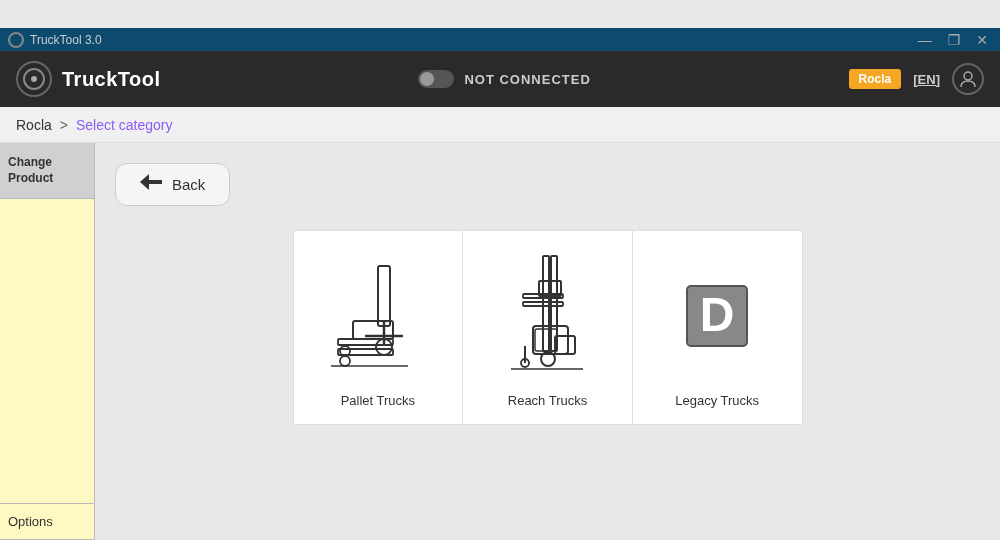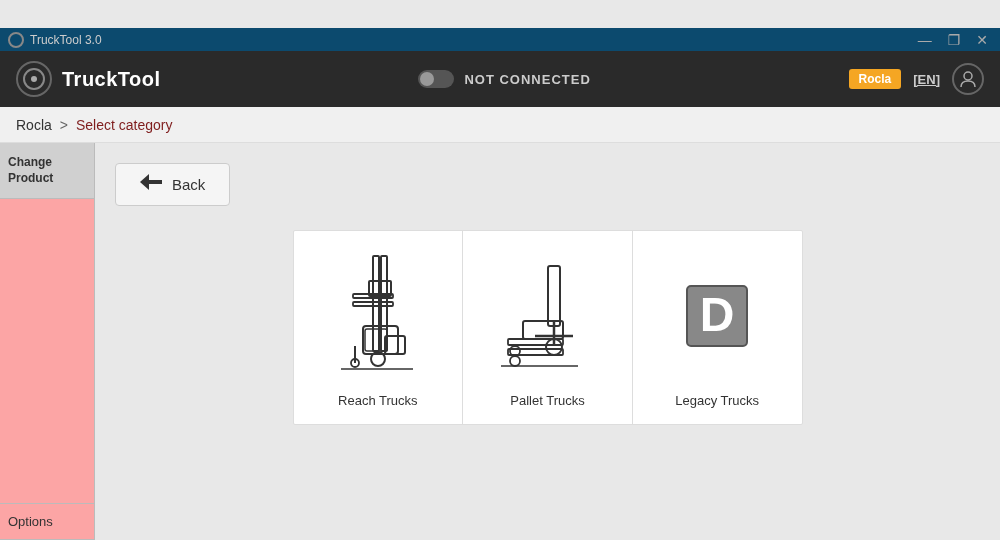--- a/index.html
+++ b/index.html
@@ -177,35 +177,35 @@
     .breadcrumb-text {
       font-size: 14px;
       color: #333;
     }
     .breadcrumb-sep {
       color: #666;
       font-size: 14px;
     }
     .breadcrumb-current {
       font-size: 14px;
-      color: #7f1d1d;
+      color: #8b5cf6;
       font-weight: 500;
     }
 
     
     .main-layout {
       display: flex;
       flex: 1;
       overflow: hidden;
     }
 
     
     .sidebar {
       width: 95px;
-      background: #fca5a5;
+      background: #fef9c3;
       display: flex;
       flex-direction: column;
       flex-shrink: 0;
       border-right: 1px solid #bbb;
     }
     .sidebar-change-product {
       padding: 12px 8px;
       font-size: 12px;
       color: #333;
       font-weight: 600;
@@ -254,21 +254,21 @@
     .back-button {
       display: inline-flex;
       align-items: center;
       gap: 10px;
       background: #f5f5f5;
       border: 1px solid #ccc;
       padding: 10px 24px;
       font-size: 15px;
       color: #333;
       cursor: pointer;
-      border-radius: 4px;
+      border-radius: 12px;
       margin-bottom: 24px;
     }
     .back-arrow {
       font-size: 18px;
       font-weight: bold;
     }
 
     
     .category-grid {
       background: #ffffff;
@@ -385,20 +385,46 @@
         </svg>
       </span>
       <span>Back</span>
     </button>
 
     
     <div class="category-grid">
 
       <div class="category-item">
         <div class="category-illustration">
+          <svg viewBox="0 0 110 130" class="pallet-truck-svg">
+
+            <rect x="55" y="15" width="12" height="60" rx="2" fill="none" stroke="#333" stroke-width="2"></rect>
+
+            <line x1="61" y1="70" x2="61" y2="95" stroke="#333" stroke-width="2.5"></line>
+
+            <line x1="42" y1="85" x2="80" y2="85" stroke="#333" stroke-width="2.5"></line>
+
+            <rect x="30" y="70" width="40" height="18" rx="2" fill="none" stroke="#333" stroke-width="2"></rect>
+
+            <rect x="15" y="88" width="55" height="6" rx="1" fill="none" stroke="#333" stroke-width="1.8"></rect>
+            <rect x="15" y="98" width="55" height="6" rx="1" fill="none" stroke="#333" stroke-width="1.8"></rect>
+
+            <circle cx="61" cy="96" r="8" fill="none" stroke="#333" stroke-width="2"></circle>
+
+            <circle cx="22" cy="100" r="5" fill="none" stroke="#333" stroke-width="1.8"></circle>
+            <circle cx="22" cy="110" r="5" fill="none" stroke="#333" stroke-width="1.8"></circle>
+
+            <line x1="8" y1="115" x2="85" y2="115" stroke="#333" stroke-width="1.5"></line>
+          </svg>
+        </div>
+        <span class="category-label">Pallet Trucks</span>
+      </div>
+
+      <div class="category-item">
+        <div class="category-illustration">
           <svg viewBox="0 0 110 130" class="reach-truck-svg">
 
             <rect x="50" y="5" width="6" height="95" rx="1" fill="none" stroke="#333" stroke-width="2"></rect>
             <rect x="58" y="5" width="6" height="95" rx="1" fill="none" stroke="#333" stroke-width="2"></rect>
 
             <rect x="46" y="30" width="22" height="15" rx="1" fill="none" stroke="#333" stroke-width="2"></rect>
 
             <rect x="30" y="43" width="40" height="4" rx="1" fill="none" stroke="#333" stroke-width="1.8"></rect>
             <rect x="30" y="51" width="40" height="4" rx="1" fill="none" stroke="#333" stroke-width="1.8"></rect>
 
@@ -414,46 +440,20 @@
             <circle cx="32" cy="112" r="4" fill="none" stroke="#333" stroke-width="1.8"></circle>
 
             <line x1="18" y1="118" x2="90" y2="118" stroke="#333" stroke-width="1.5"></line>
           </svg>
         </div>
         <span class="category-label">Reach Trucks</span>
       </div>
 
       <div class="category-item">
         <div class="category-illustration">
-          <svg viewBox="0 0 110 130" class="pallet-truck-svg">
-
-            <rect x="55" y="15" width="12" height="60" rx="2" fill="none" stroke="#333" stroke-width="2"></rect>
-
-            <line x1="61" y1="70" x2="61" y2="95" stroke="#333" stroke-width="2.5"></line>
-
-            <line x1="42" y1="85" x2="80" y2="85" stroke="#333" stroke-width="2.5"></line>
-
-            <rect x="30" y="70" width="40" height="18" rx="2" fill="none" stroke="#333" stroke-width="2"></rect>
-
-            <rect x="15" y="88" width="55" height="6" rx="1" fill="none" stroke="#333" stroke-width="1.8"></rect>
-            <rect x="15" y="98" width="55" height="6" rx="1" fill="none" stroke="#333" stroke-width="1.8"></rect>
-
-            <circle cx="61" cy="96" r="8" fill="none" stroke="#333" stroke-width="2"></circle>
-
-            <circle cx="22" cy="100" r="5" fill="none" stroke="#333" stroke-width="1.8"></circle>
-            <circle cx="22" cy="110" r="5" fill="none" stroke="#333" stroke-width="1.8"></circle>
-
-            <line x1="8" y1="115" x2="85" y2="115" stroke="#333" stroke-width="1.5"></line>
-          </svg>
-        </div>
-        <span class="category-label">Pallet Trucks</span>
-      </div>
-
-      <div class="category-item">
-        <div class="category-illustration">
           <svg viewBox="0 0 110 130" class="legacy-svg">
 
             <rect x="25" y="35" width="60" height="60" rx="4" fill="#888" stroke="#555" stroke-width="2"></rect>
 
             <text x="55" y="80" text-anchor="middle" font-size="48" font-weight="900" fill="white" font-family="Arial, sans-serif">D</text>
           </svg>
         </div>
         <span class="category-label">Legacy Trucks</span>
       </div>
 

